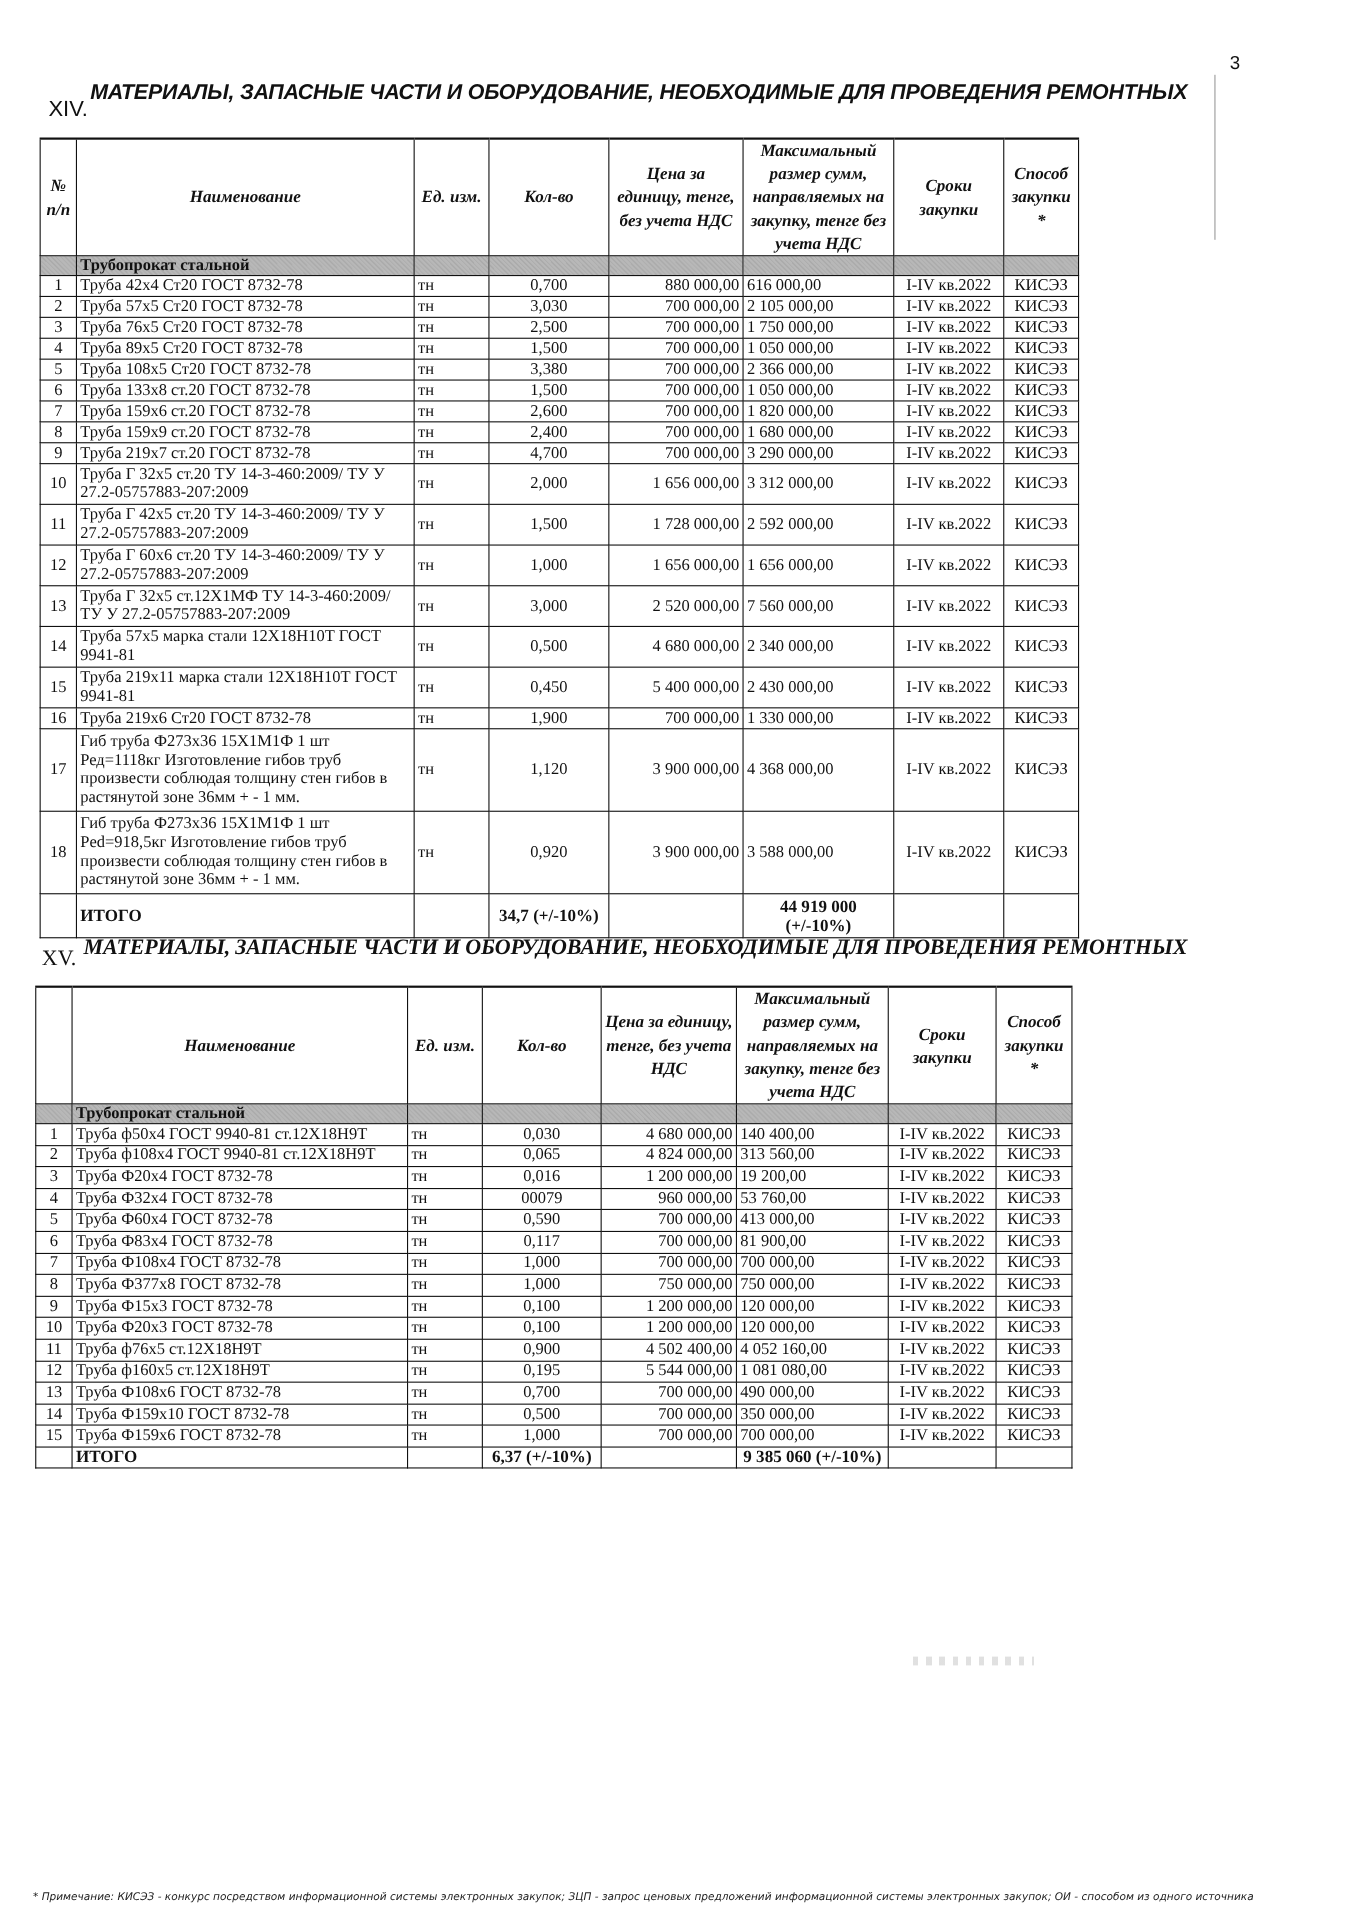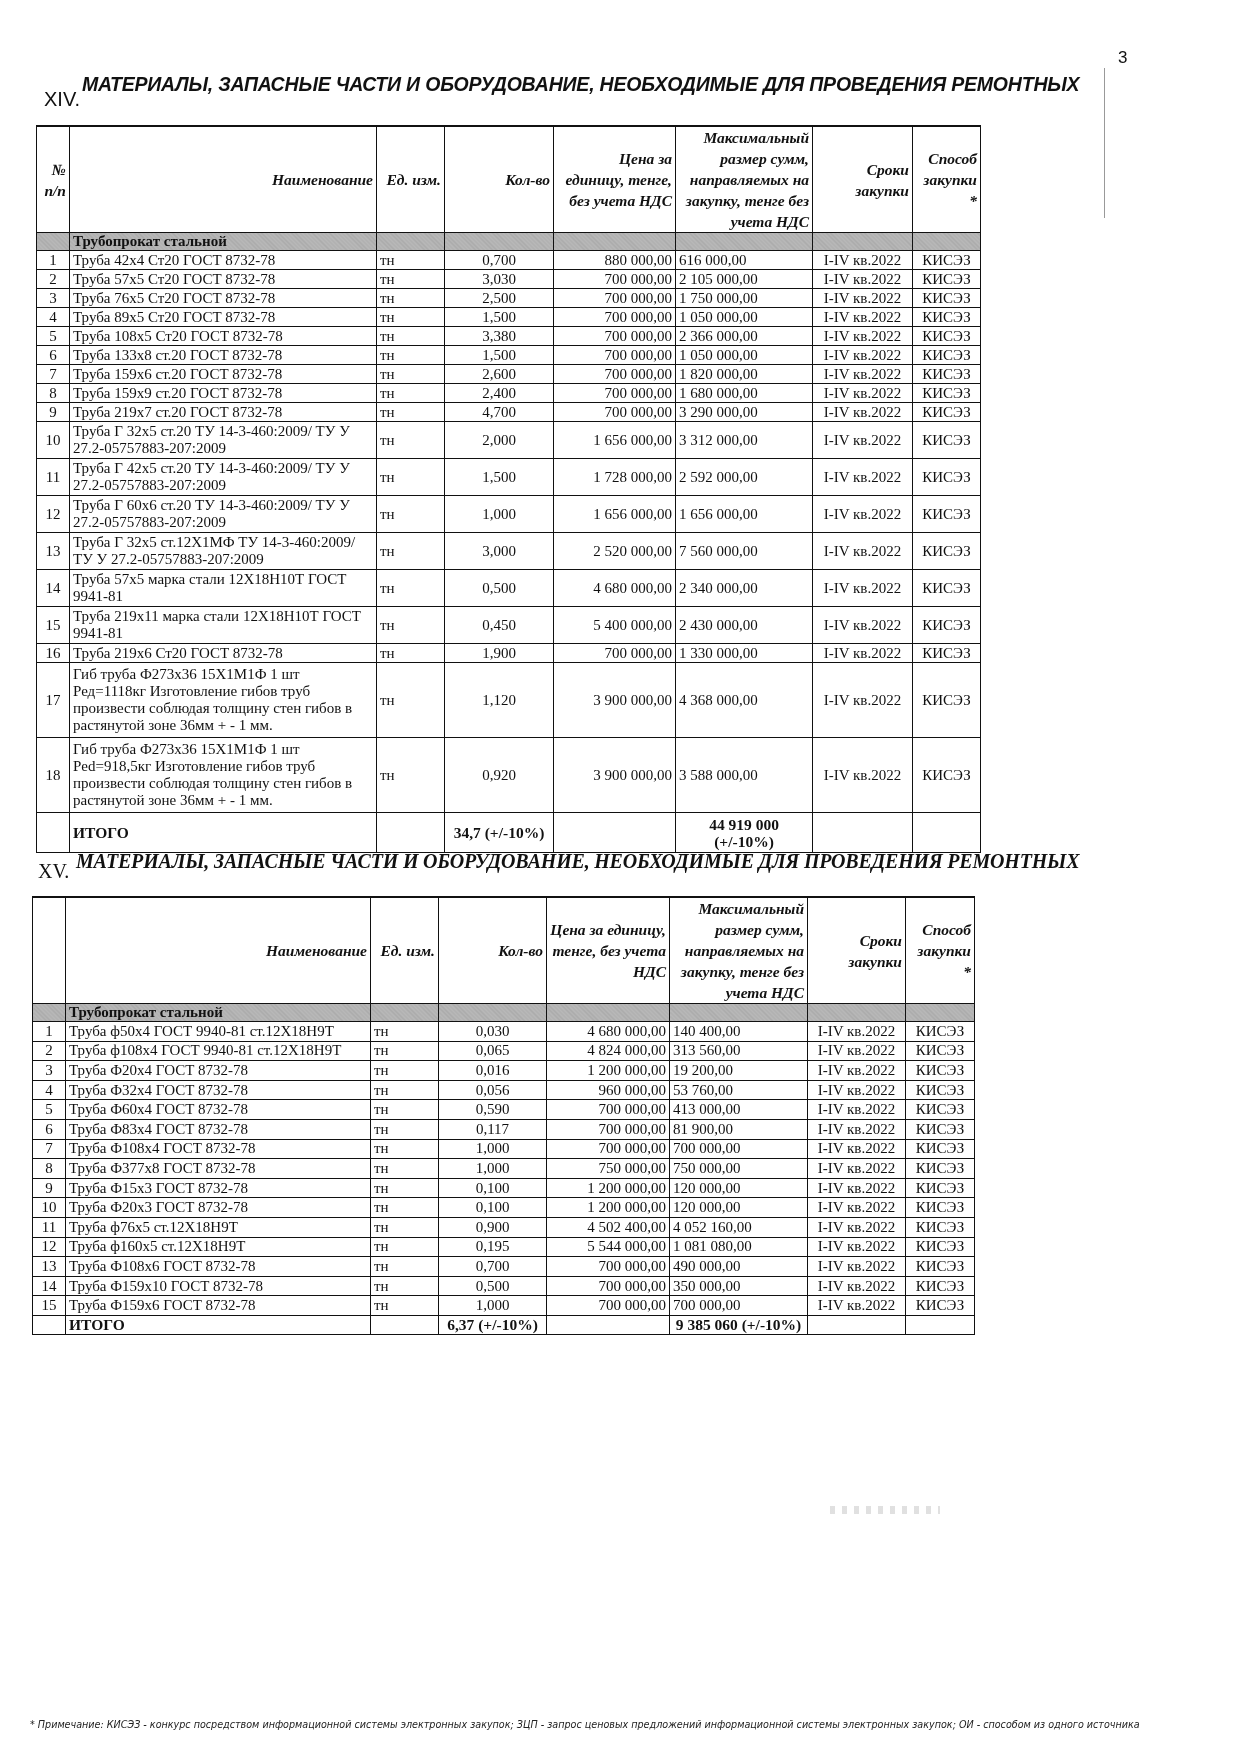--- a/index.html
+++ b/index.html
@@ -5,21 +5,21 @@
   html, body { margin: 0; padding: 0; background: #ffffff; }
   body { width: 1240px; height: 1753px; position: relative; overflow: hidden; font-family: "Liberation Serif", serif; color: #111; }
   .page-num { position: absolute; left: 1118px; top: 48px; font-family: "Liberation Sans", sans-serif; font-size: 17px; }
   .vline { position: absolute; left: 1104px; top: 68px; width: 1px; height: 150px; background: #999; }
   .section-title { position: absolute; font-family: "Liberation Sans", sans-serif; font-weight: bold; font-style: italic; font-size: 19.5px; line-height: 24px; letter-spacing: -0.2px; }
   .section-title.serif { font-family: "Liberation Serif", serif; font-size: 20px; }
   .roman { position: absolute; font-family: "Liberation Sans", sans-serif; font-size: 20px; }
   .roman.serif { font-family: "Liberation Serif", serif; }
   table.grid { position: absolute; border-collapse: collapse; table-layout: fixed; }
   table.grid td, table.grid th { border: 1px solid #111; padding: 0 3px; font-size: 15px; line-height: 17px; vertical-align: middle; overflow: hidden; }
-  table.grid th { font-style: italic; font-weight: bold; font-size: 15.5px; line-height: 21px; text-align: right; }
+  table.grid th { font-style: italic; font-weight: bold; font-size: 15.5px; line-height: 21px; text-align: center; }
   .hdr-top { border-top: 2px solid #111 !important; }
   tr.group td { background: #b8b8b8; background-image: repeating-linear-gradient(45deg, rgba(0,0,0,0.08) 0 1px, transparent 1px 3px); font-weight: bold; height: 17px; }
   td.num { text-align: center; }
   td.unit { font-size: 12.5px; }
   td.qty { text-align: center; }
   td.money { text-align: right; padding-right: 2px; }
   td.total { padding-right: 2px; font-size: 16px; }
   td.period { text-align: center; font-size: 16px; white-space: nowrap; }
   td.method { text-align: center; font-size: 16px; }
   td.name { text-align: left; }
@@ -331,21 +331,21 @@
         <td class="qty">0,016</td>
         <td class="money">1 200 000,00</td>
         <td class="total">19 200,00</td>
         <td class="period">I-IV кв.2022</td>
         <td class="method">КИСЭЗ</td>
       </tr>
       <tr style="height: 19.6px;">
         <td class="num">4</td>
         <td class="name">Труба Ф32х4 ГОСТ 8732-78</td>
         <td class="unit">тн</td>
-        <td class="qty">0,056</td>
+        <td class="qty">00079</td>
         <td class="money">960 000,00</td>
         <td class="total">53 760,00</td>
         <td class="period">I-IV кв.2022</td>
         <td class="method">КИСЭЗ</td>
       </tr>
       <tr style="height: 19.6px;">
         <td class="num">5</td>
         <td class="name">Труба Ф60х4 ГОСТ 8732-78</td>
         <td class="unit">тн</td>
         <td class="qty">0,590</td>

